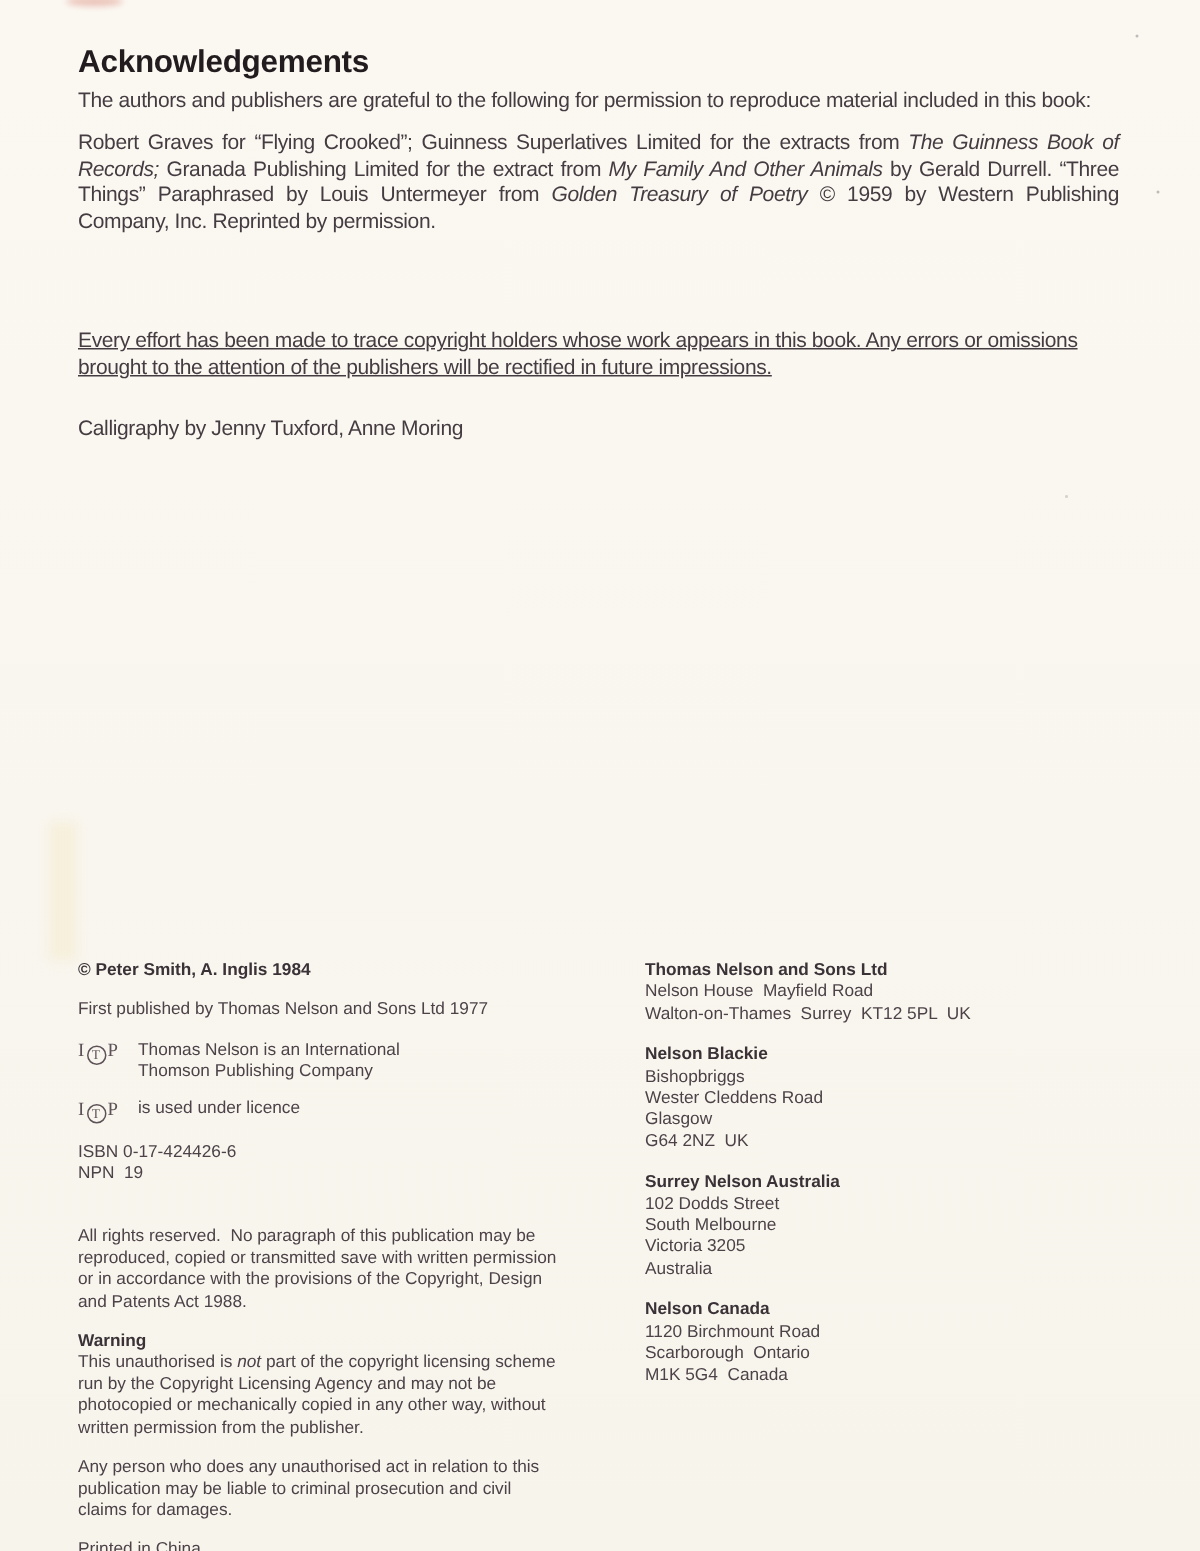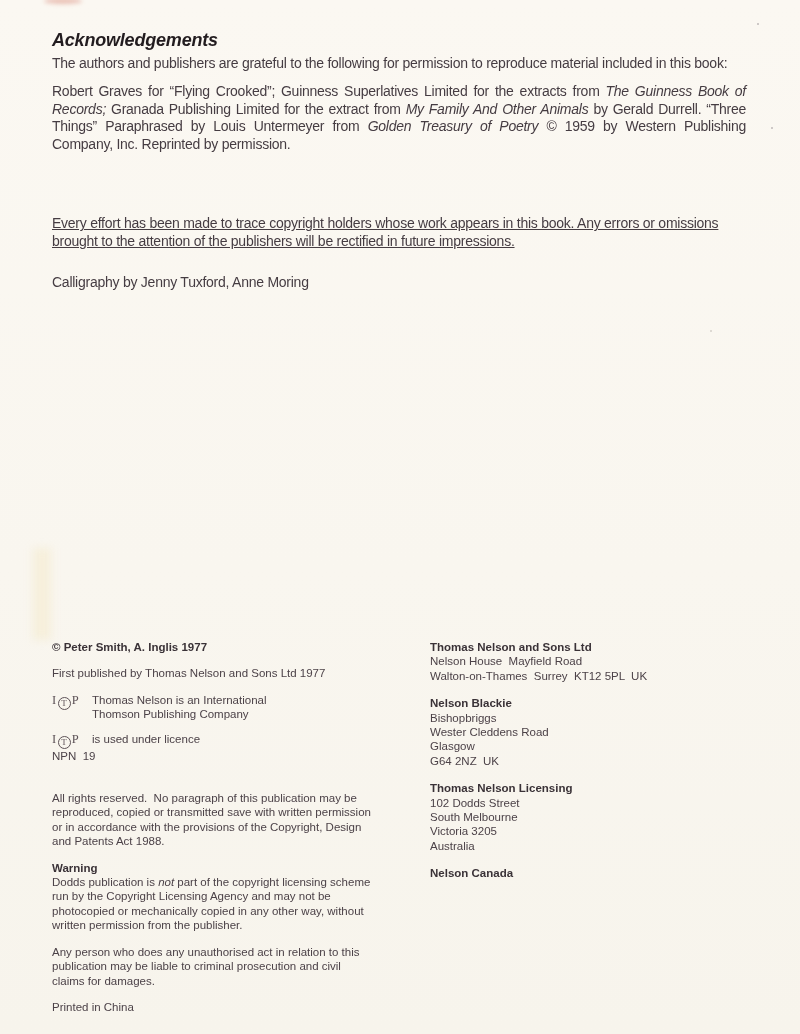--- a/index.html
+++ b/index.html
@@ -9,23 +9,22 @@
     margin:0 auto;
     background:linear-gradient(180deg,#fbf8f2 0%,#f9f6ef 55%,#f7f4ec 100%);
     overflow:hidden;
     font-family:"Liberation Sans", sans-serif;
     color:#453c42;
   }
   
   .top-section{position:absolute;left:52px;top:30px;width:694px;}
   .ack-heading{
     margin:0 0 3px 0;
-    font-size:18px;font-weight:bold;letter-spacing:-0.2px;
+    font-size:21px;font-weight:bold;letter-spacing:-0.2px;
     color:#221c1f;
-    font-style:italic;
   }
   .body-text{font-size:14px;letter-spacing:-0.25px;line-height:18px;color:#453c42;}
   .intro{white-space:nowrap;}
   .credits{margin-top:11px;text-align:justify;line-height:17.6px;}
   .it{font-style:italic;}
   .effort{margin-top:61px;text-decoration:underline;}
   .calligraphy{margin-top:23px;}
   
   .col{position:absolute;top:640px;font-size:11.5px;line-height:14.4px;color:#4c4248;}
   .col-left{left:52px;width:322px;}
@@ -75,42 +74,43 @@
 
   <div class="top-section">
     <h1 class="ack-heading">Acknowledgements</h1>
     <div class="body-text intro">The authors and publishers are grateful to the following for permission to reproduce material included in this book:</div>
     <p class="body-text credits"><span>Robert Graves for “Flying Crooked”; Guinness Superlatives Limited for the extracts from </span><span class="it">The Guinness Book of Records;</span><span> Granada Publishing Limited for the extract from </span><span class="it">My Family And Other Animals</span><span> by Gerald Durrell. “Three Things” Paraphrased by Louis Untermeyer from </span><span class="it">Golden Treasury of Poetry</span><span> © 1959 by Western Publishing Company, Inc. Reprinted by permission.</span></p>
     <p class="body-text effort">Every effort has been made to trace copyright holders whose work appears in this book. Any errors or omissions brought to the attention of the publishers will be rectified in future impressions.</p>
     <div class="body-text calligraphy">Calligraphy by Jenny Tuxford, Anne Moring</div>
   </div>
 
   <div class="col col-left">
-    <div class="bold">© Peter Smith, A. Inglis 1977</div>
+    <div class="bold">© Peter Smith, A. Inglis 1984</div>
     <div class="gap">First published by Thomas Nelson and Sons Ltd 1977</div>
 
     <div class="itp-block gap">
       <span class="itp-logo"><span>I</span><span class="itp-circle">T</span><span>P</span></span>
       <span>
         <div>Thomas Nelson is an International</div>
         <div>Thomson Publishing Company</div>
       </span>
     </div>
 
     <div class="itp-block gap-sm">
       <span class="itp-logo"><span>I</span><span class="itp-circle">T</span><span>P</span></span>
       <span>is used under licence</span>
     </div>
 
+    <div class="gap">ISBN 0-17-424426-6</div>
     <div class="prewrap">NPN  19</div>
 
     <p class="gap prewrap" style="margin-bottom:0;margin-top:28px;">All rights reserved.  No paragraph of this publication may be reproduced, copied or transmitted save with written permission or in accordance with the provisions of the Copyright, Design and Patents Act 1988.</p>
 
     <div class="bold gap">Warning</div>
-    <div><span>Dodds publication is </span><span class="it">not</span><span> part of the copyright licensing scheme run by the Copyright Licensing Agency and may not be photocopied or mechanically copied in any other way, without written permission from the publisher.</span></div>
+    <div><span>This unauthorised is </span><span class="it">not</span><span> part of the copyright licensing scheme run by the Copyright Licensing Agency and may not be photocopied or mechanically copied in any other way, without written permission from the publisher.</span></div>
 
     <p class="gap" style="margin-bottom:4px;margin-top:12px;">Any person who does any unauthorised act in relation to this publication may be liable to criminal prosecution and civil claims for damages.</p>
     <div class="gap">Printed in China</div>
   </div>
 
   <div class="col col-right">
     <div class="imprint">
       <div class="bold">Thomas Nelson and Sons Ltd</div>
       <div>
           <div class="prewrap">Nelson House  Mayfield Road</div>
@@ -122,27 +122,32 @@
       <div class="bold">Nelson Blackie</div>
       <div>
           <div class="prewrap">Bishopbriggs</div>
           <div class="prewrap">Wester Cleddens Road</div>
           <div class="prewrap">Glasgow</div>
           <div class="prewrap">G64 2NZ  UK</div>
         </div>
     </div>
 
     <div class="imprint">
-      <div class="bold">Thomas Nelson Licensing</div>
+      <div class="bold">Surrey Nelson Australia</div>
       <div>
           <div class="prewrap">102 Dodds Street</div>
           <div class="prewrap">South Melbourne</div>
           <div class="prewrap">Victoria 3205</div>
           <div class="prewrap">Australia</div>
         </div>
     </div>
 
     <div class="imprint">
       <div class="bold">Nelson Canada</div>
+      <div>
+          <div class="prewrap">1120 Birchmount Road</div>
+          <div class="prewrap">Scarborough  Ontario</div>
+          <div class="prewrap">M1K 5G4  Canada</div>
+        </div>
     </div>
   </div>
 
 </div>
 
 </body></html>

